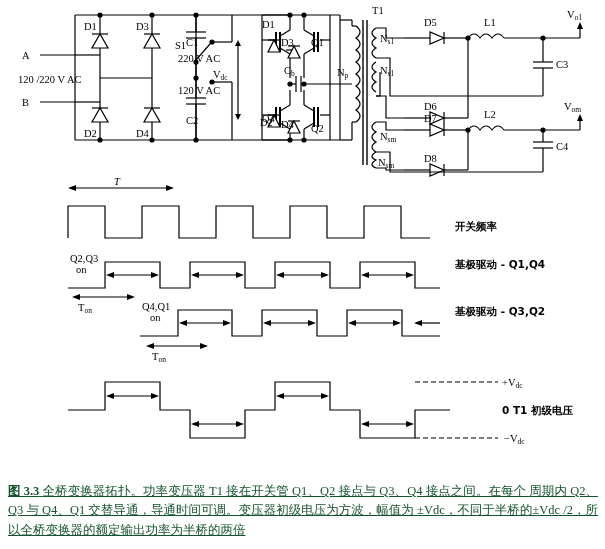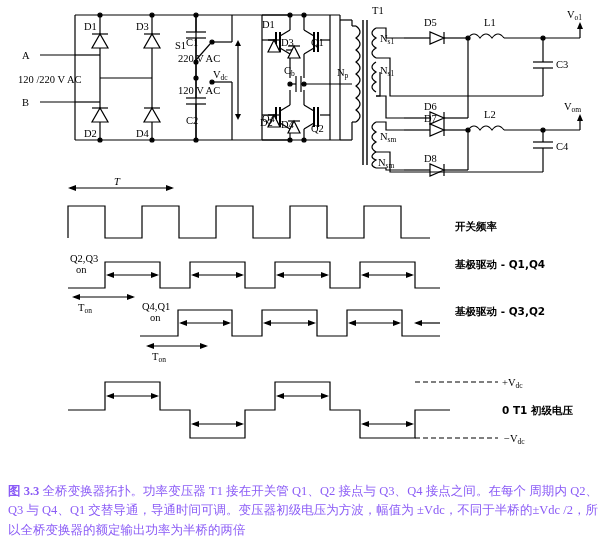--- a/index.html
+++ b/index.html
@@ -1,18 +1,18 @@
 <!DOCTYPE html>
 <html><head>
 <meta charset="utf-8">
 <style>
   html,body{margin:0;padding:0;background:#fff;}
   body{width:605px;height:549px;position:relative;font-family:"Liberation Serif",serif;color:#000;overflow:hidden;}
   #fig{position:absolute;left:0;top:0;width:605px;height:549px;}
-  .cap{position:absolute;left:8px;top:482px;width:590px;font-size:12.5px;line-height:1.55;color:#8b5cf6;font-family:"Liberation Serif",serif;text-align:justify;}
+  .cap{position:absolute;left:8px;top:482px;width:590px;font-size:12.5px;line-height:1.55;color:#14532d;font-family:"Liberation Serif",serif;text-align:justify;text-decoration:underline;}
   .cap b{font-weight:bold;}
   svg text{font-family:"Liberation Serif",serif;}
   .lbl{font-size:10.5px;}
   .cn{font-family:"DejaVu Sans",sans-serif;font-size:10.5px;font-weight:bold;}
 </style>
 </head>
 <body>
 
 <svg id="fig" viewBox="0 0 605 549">
   <g stroke="#000" fill="none" stroke-width="1.2">

